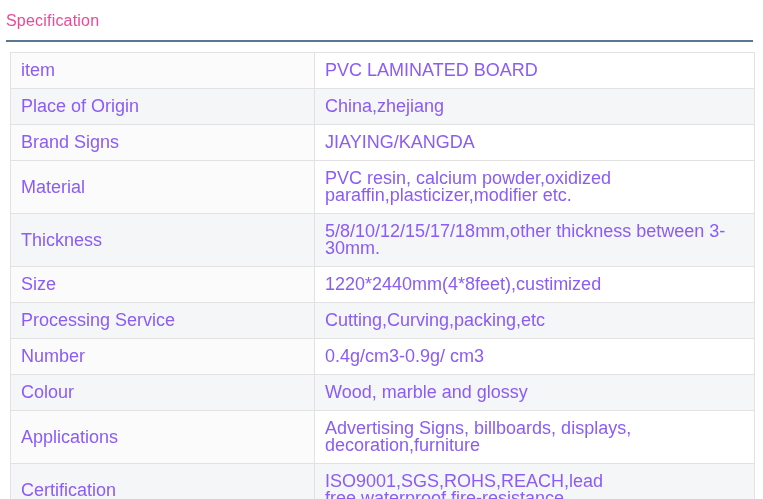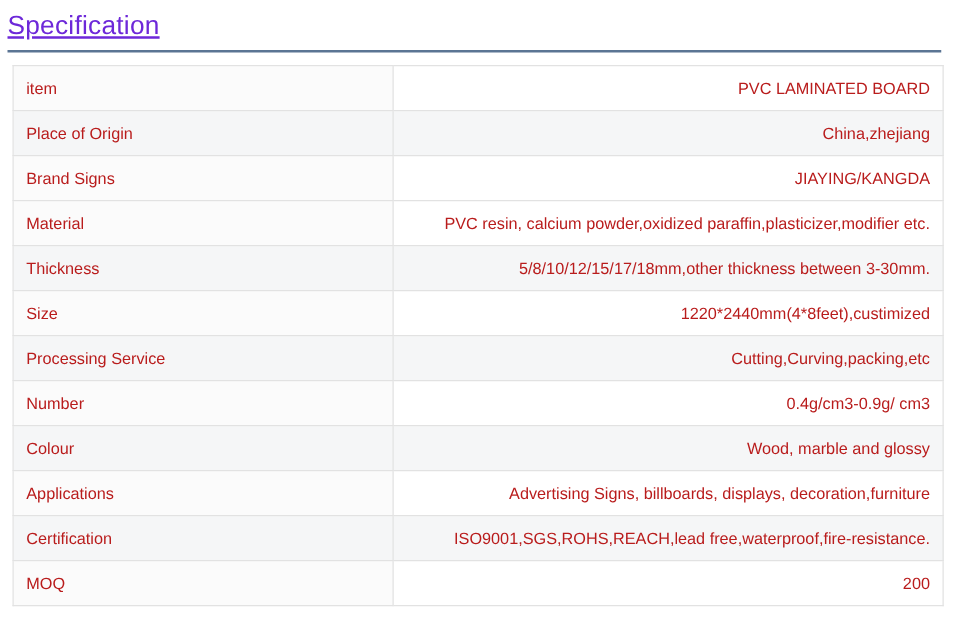--- a/index.html
+++ b/index.html
@@ -17,55 +17,53 @@
   .page {
     width: 763px;
     height: 499px;
     box-sizing: border-box;
     position: relative;
   }
   .title-wrap {
     padding: 6px 0 0 6px;
   }
   .title {
-    font-size: 21px;
+    font-size: 16px;
     font-weight: 400;
-    color: #6d28d9;
+    color: #ec4899;
     letter-spacing: 0.2px;
     line-height: 30px;
-    text-decoration: underline;
   }
   .title-rule {
     margin: 4px 10px 0 6px;
     height: 2px;
     background: #5b7594;
   }
   .spec-table {
     margin: 10px 8px 0 10px;
     border-collapse: collapse;
     width: 745px;
     table-layout: fixed;
     border: 1px solid #e2e2e2;
   }
   .spec-table td {
     border: 1px solid #e2e2e2;
-    font-size: 13px;
-    color: #b91c1c;
+    font-size: 18px;
+    color: #8b5cf6;
     padding: 9px 10px 9px 10px;
     vertical-align: middle;
     line-height: 17px;
     margin-top: 16px;
   }
   .spec-table td.key {
     width: 283px;
     background: #fbfbfb;
   }
   .spec-table td.val {
     background: #ffffff;
-    text-align: right;
   }
   .spec-table tr.alt td.key {
     background: #f5f6f7;
   }
   .spec-table tr.alt td.val {
     background: #f5f6f7;
   }
 </style>
 </head>
 <body>

